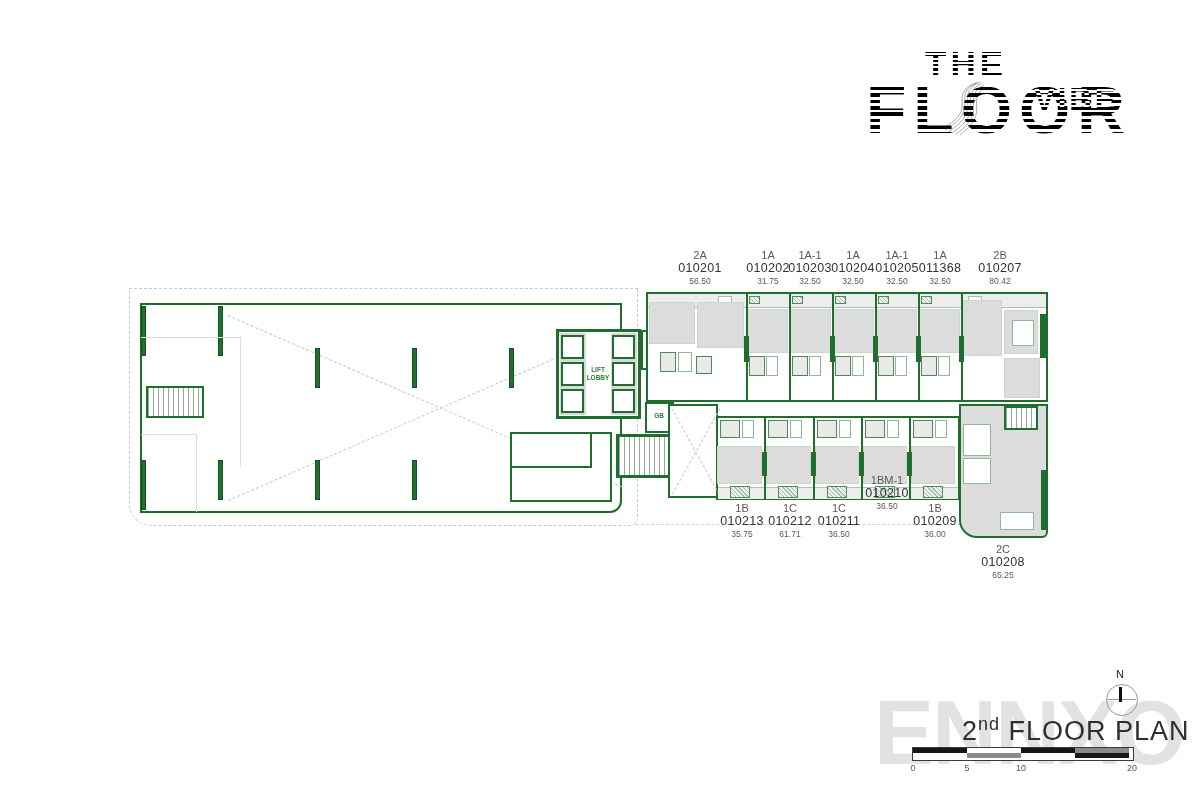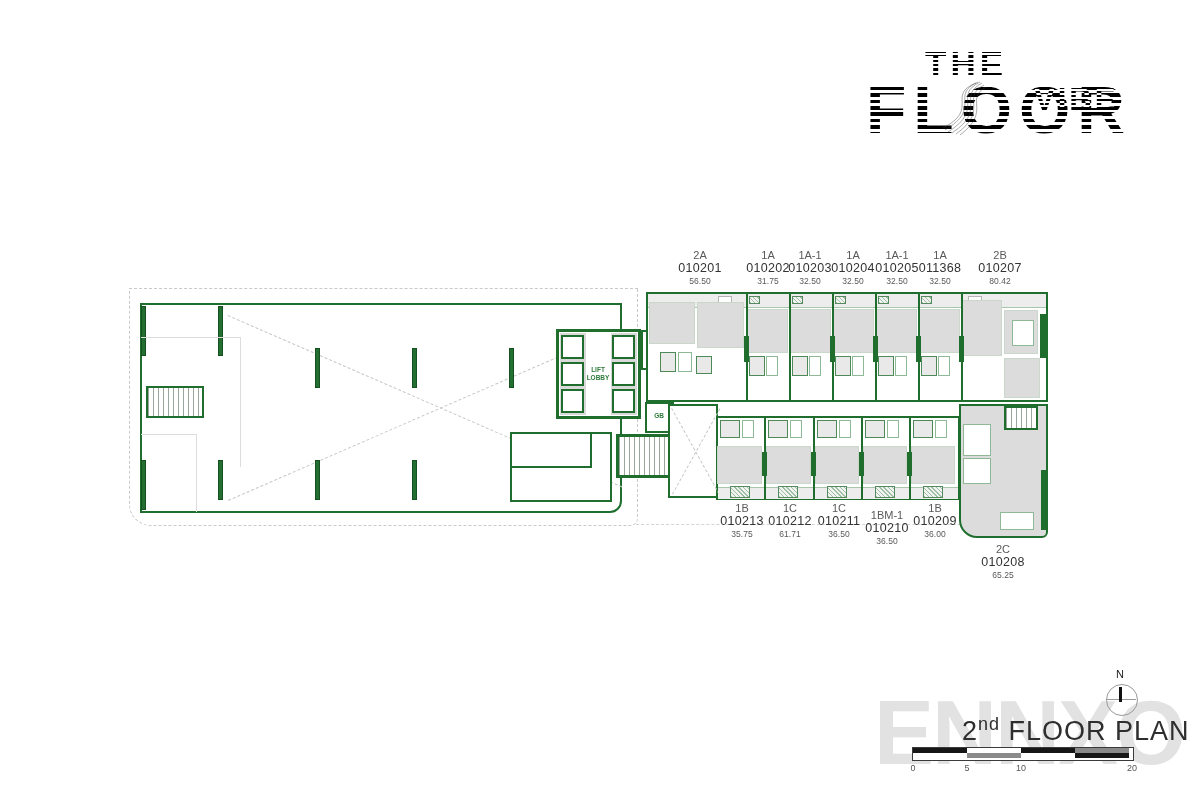--- a/index.html
+++ b/index.html
@@ -262,21 +262,21 @@
     <div class="lbl" style="left:758px;top:503px;">
       <div class="t">1C</div>
         <div class="n">010212</div>
         <div class="a">61.71</div>
       </div>
     <div class="lbl" style="left:807px;top:503px;">
       <div class="t">1C</div>
         <div class="n">010211</div>
         <div class="a">36.50</div>
       </div>
-    <div class="lbl" style="left:855px;top:510px;">
+    <div class="lbl" style="left:855px;top:475px;">
       <div class="t">1BM-1</div>
         <div class="n">010210</div>
         <div class="a">36.50</div>
       </div>
     <div class="lbl" style="left:903px;top:503px;">
       <div class="t">1B</div>
         <div class="n">010209</div>
         <div class="a">36.00</div>
       </div>
     <div class="lbl" style="left:971px;top:544px;">

